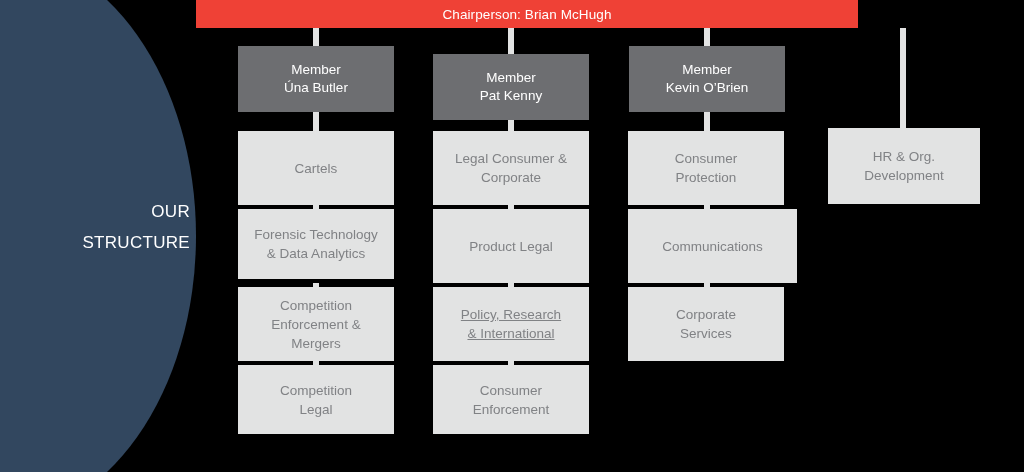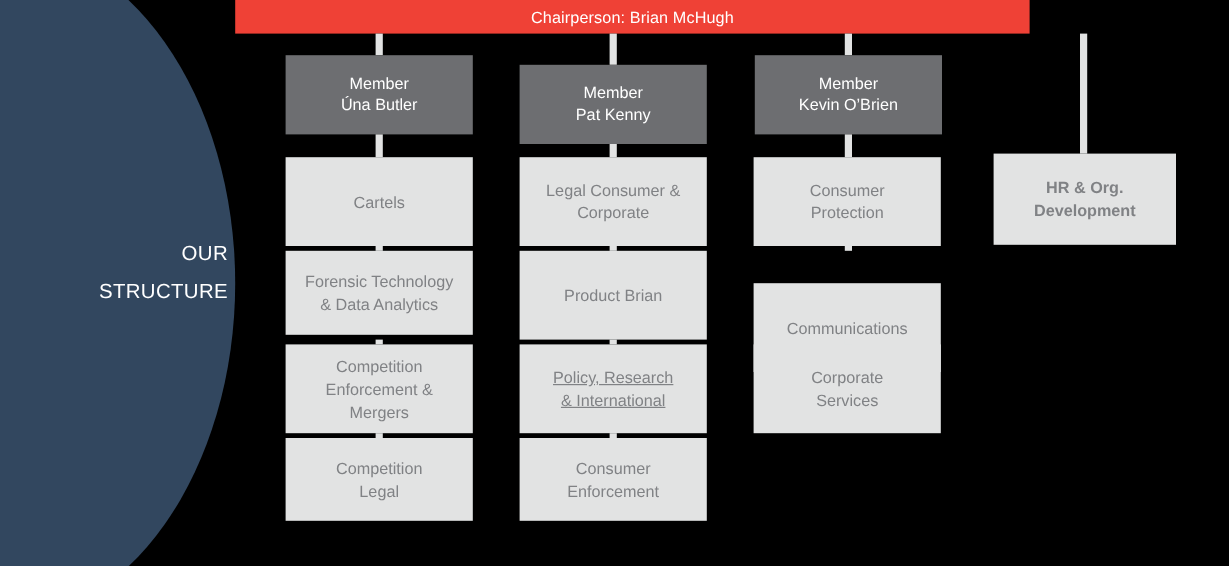--- a/index.html
+++ b/index.html
@@ -159,21 +159,21 @@
   <div class="connector" style="left:508px; top:120px; height:11px;"></div>
 
   <div class="node node-dept" style="left:433px; top:131px; width:156px; height:74px;">
     <span>Legal Consumer &amp;
 Corporate</span>
   </div>
 
   <div class="connector" style="left:508px; top:205px; height:4px;"></div>
 
   <div class="node node-dept" style="left:433px; top:209px; width:156px; height:74px;">
-    <span>Product Brian</span>
+    <span>Product Legal</span>
   </div>
 
   <div class="connector" style="left:508px; top:283px; height:4px;"></div>
 
   <div class="node node-dept" style="left:433px; top:287px; width:156px; height:74px;text-decoration:underline;">
     <span>Policy, Research
 &amp; International</span>
   </div>
 
   <div class="connector" style="left:508px; top:361px; height:4px;"></div>
@@ -190,29 +190,29 @@
 
   <div class="connector" style="left:704px; top:112px; height:19px;"></div>
 
   <div class="node node-dept" style="left:628px; top:131px; width:156px; height:74px;">
     <span>Consumer
 Protection</span>
   </div>
 
   <div class="connector" style="left:704px; top:205px; height:4px;"></div>
 
-  <div class="node node-dept" style="left:628px; top:209px; width:156px; height:74px;margin-top:27px;">
+  <div class="node node-dept" style="left:628px; top:209px; width:169px; height:74px;">
     <span>Communications</span>
   </div>
 
   <div class="connector" style="left:704px; top:283px; height:4px;"></div>
 
   <div class="node node-dept" style="left:628px; top:287px; width:156px; height:74px;">
     <span>Corporate
 Services</span>
   </div>
 
-  <div class="node node-dept" style="left:828px; top:128px; width:152px; height:76px;font-weight:bold;">
+  <div class="node node-dept" style="left:828px; top:128px; width:152px; height:76px;">
     <span>HR &amp; Org.
 Development</span>
   </div>
 
 </div>
 
 </body></html>

